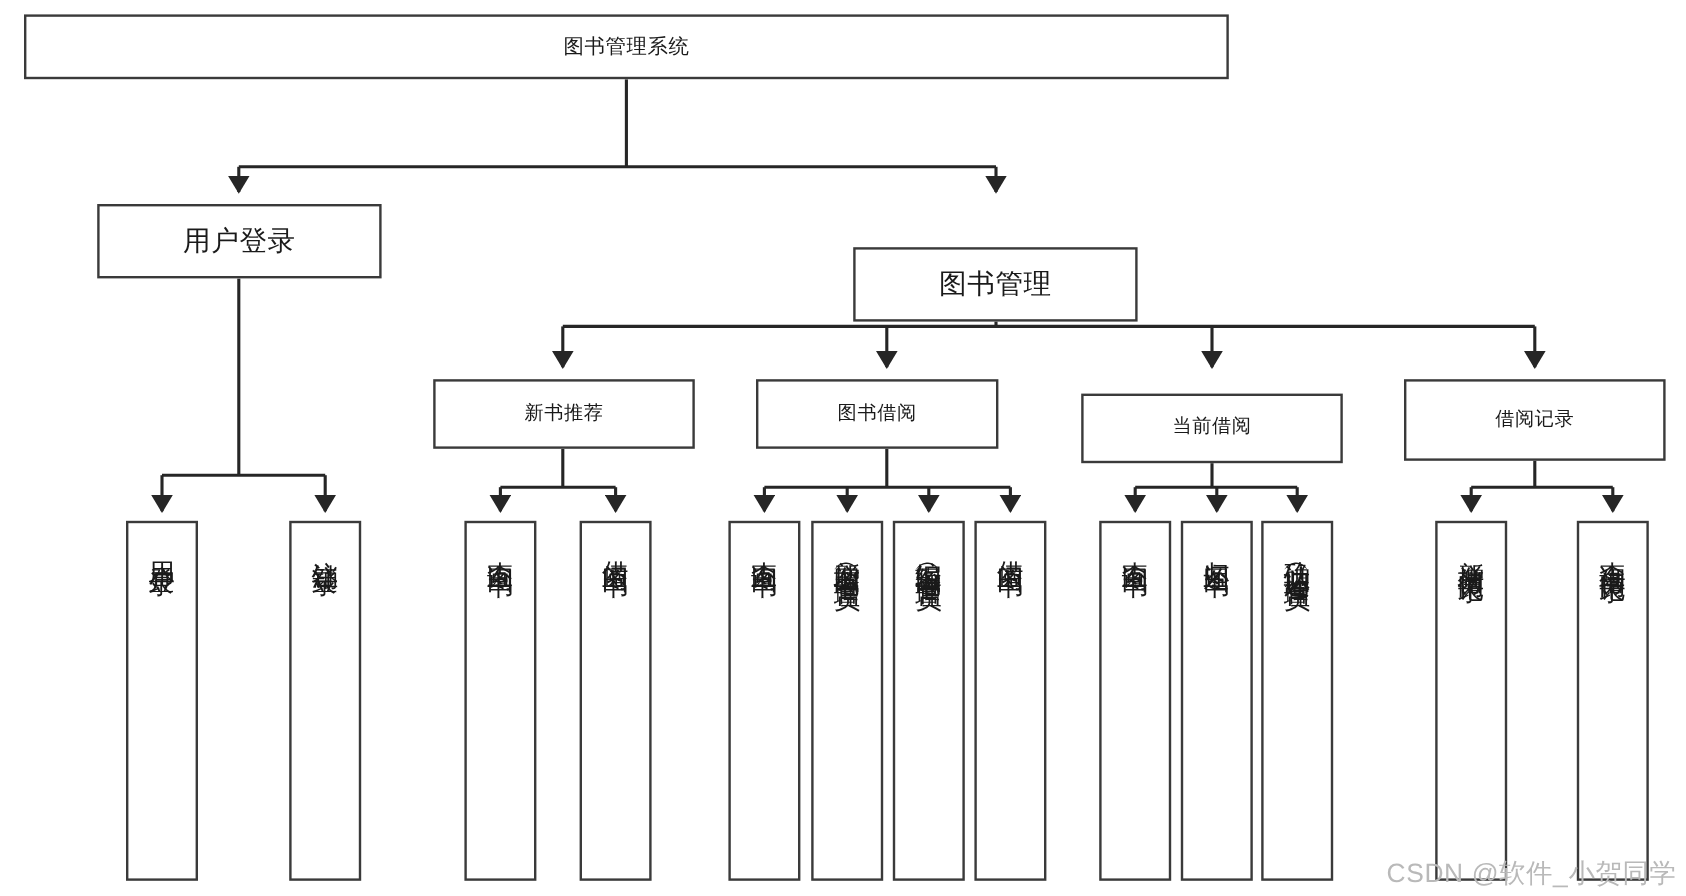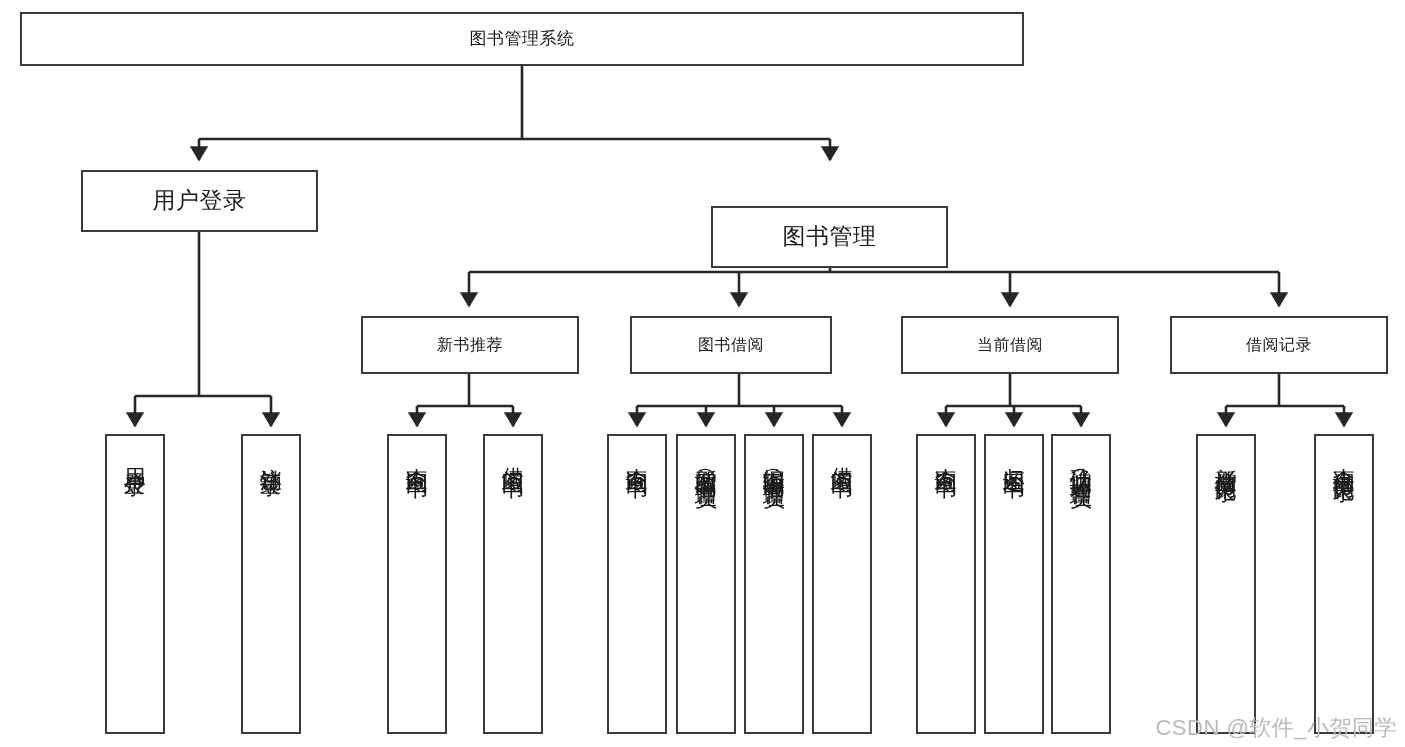--- a/index.html
+++ b/index.html
@@ -137,24 +137,24 @@
   <div class="node level2" style="left:711px; top:170px; width:237px; height:62px;margin-top:36px;">
     <span class="label">图书管理</span>
   </div>
 
   <div class="node level3" style="left:361px; top:316px; width:218px; height:58px;">
     <span class="label">新书推荐</span>
   </div>
   <div class="node level3" style="left:630px; top:316px; width:202px; height:58px;">
     <span class="label">图书借阅</span>
   </div>
-  <div class="node level3" style="left:901px; top:316px; width:218px; height:58px;">
+  <div class="node level3" style="left:901px; top:328px; width:218px; height:58px;font-family:Liberation Mono, monospace;">
     <span class="label">当前借阅</span>
   </div>
-  <div class="node level3" style="left:1170px; top:316px; width:218px; height:58px;">
+  <div class="node level3" style="left:1170px; top:316px; width:218px; height:68px;">
     <span class="label">借阅记录</span>
   </div>
 
   <div class="node leaf" style="left:105px; top:434px; width:60px; height:300px;">
     <span class="label">用户登录</span>
   </div>
   <div class="node leaf" style="left:241px; top:434px; width:60px; height:300px;">
     <span class="label">注销登录</span>
   </div>
 

